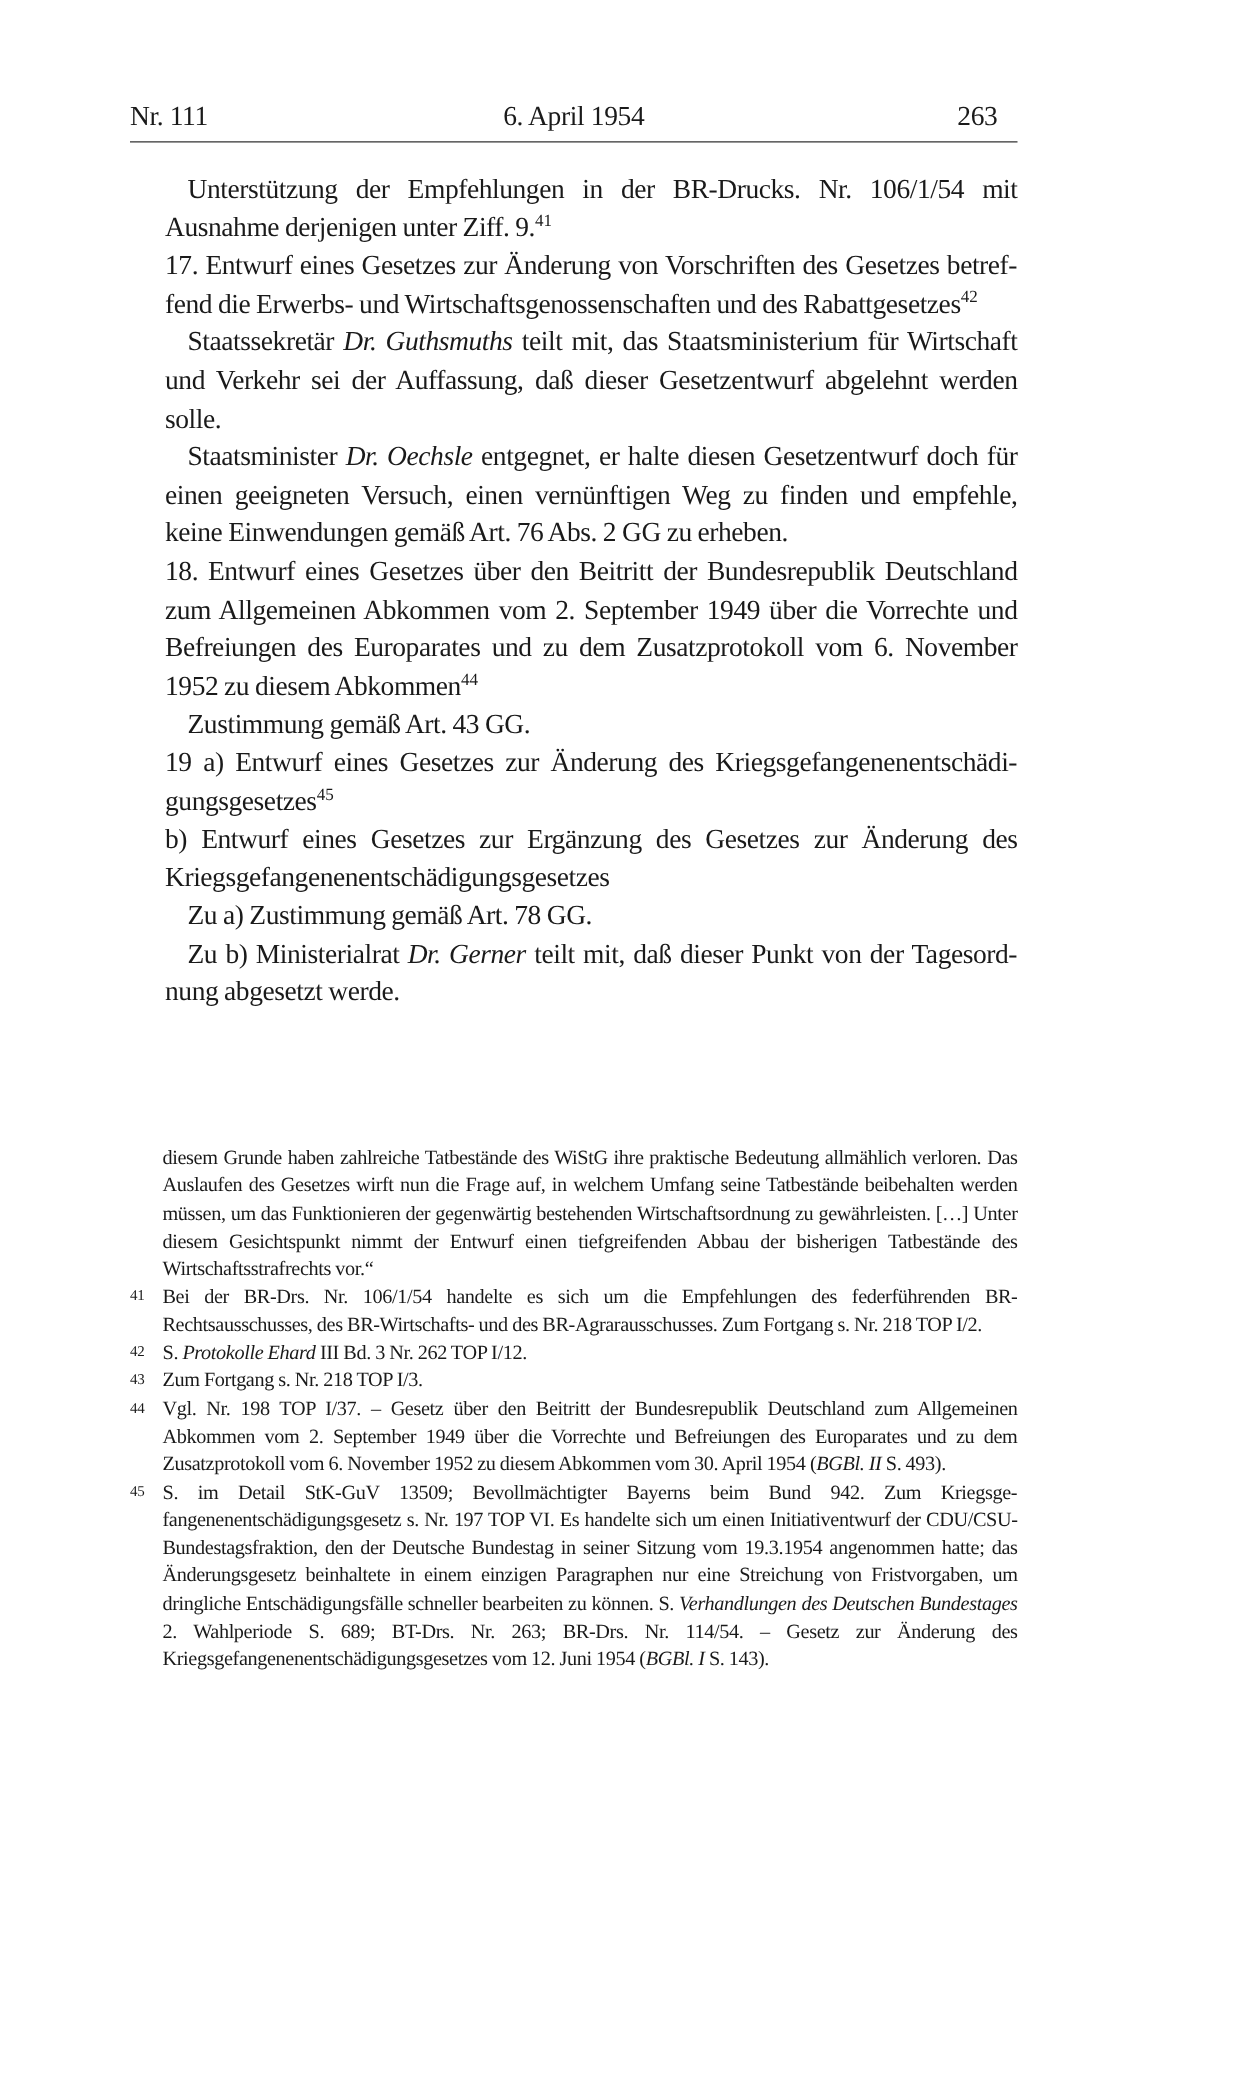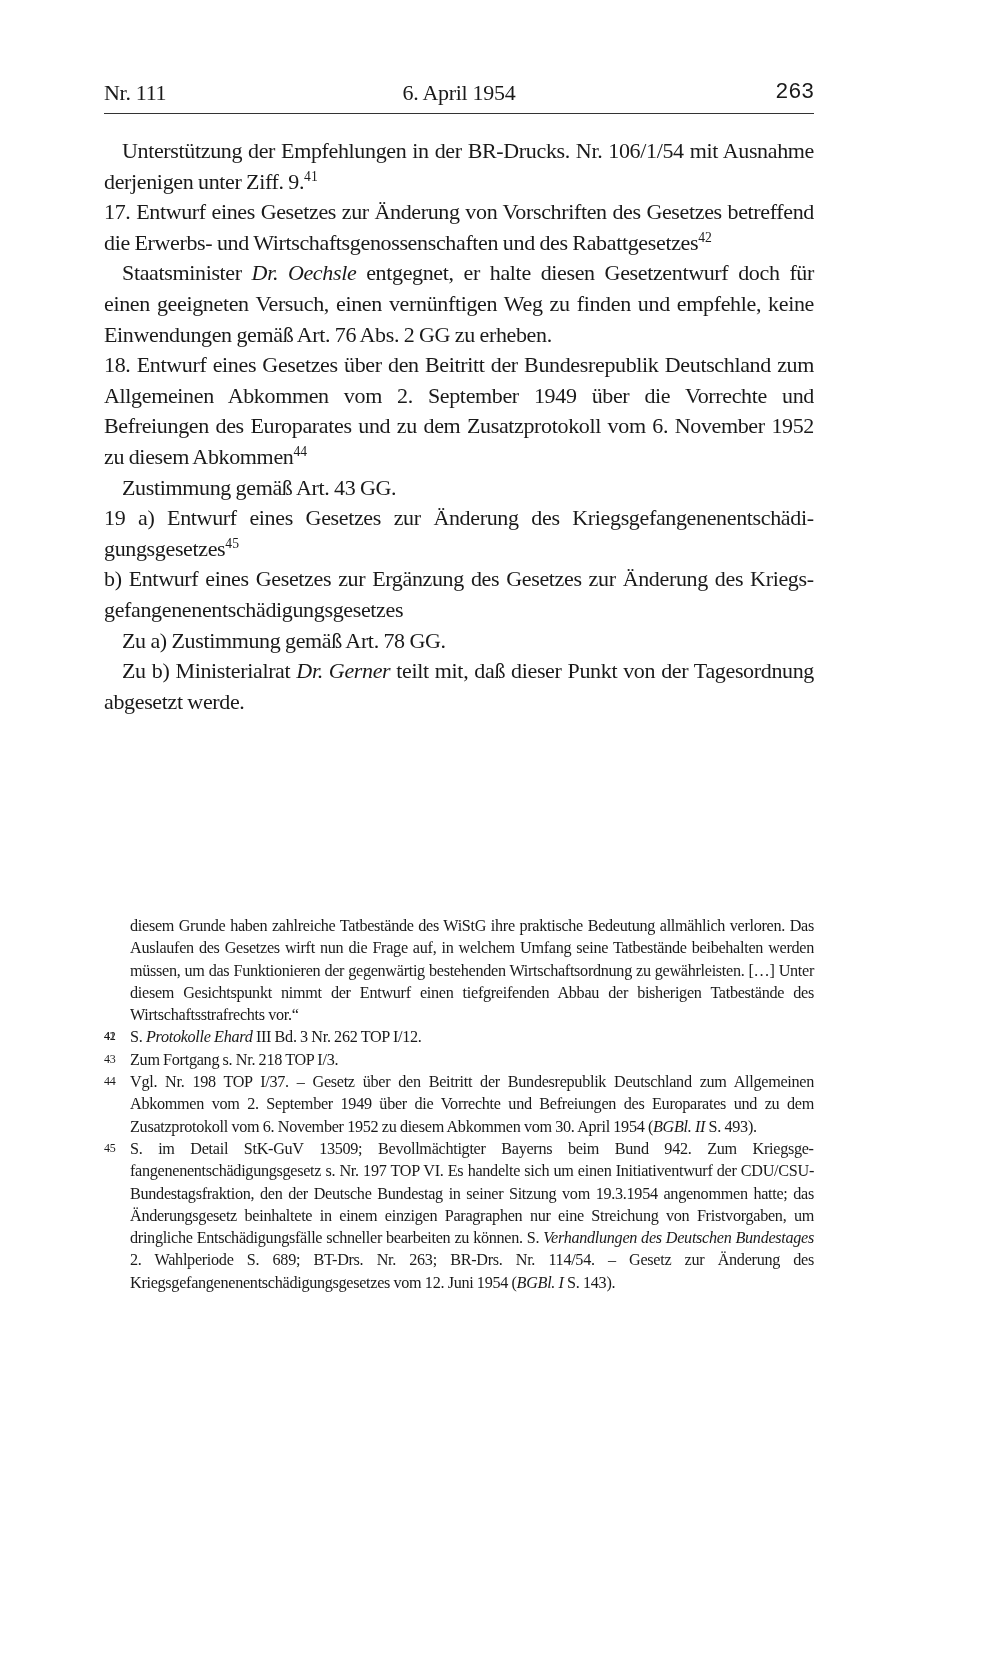--- a/index.html
+++ b/index.html
@@ -4,27 +4,27 @@
 <style>
   html, body { margin: 0; padding: 0; background: #ffffff; }
   body { width: 1000px; height: 1666px; position: relative; overflow: hidden;
          font-family: "Liberation Serif", "DejaVu Serif", serif; color: #1a1a1a; }
   .page { position: absolute; left: 104px; top: 0; width: 710px; }
   .running-head { position: absolute; top: 80px; left: 0; width: 710px; height: 34px;
          font-size: 22px; letter-spacing: -0.3px; }
   .running-head span { position: absolute; top: 0; }
   .rh-left { left: 0; }
   .rh-center { left: 0; width: 710px; text-align: center; }
-  .rh-right { right: 0; font-family: Liberation Mono, monospace; }
+  .rh-right { right: 16px; }
   .head-rule { position: absolute; top: 113px; left: 0; width: 710px; height: 1px; background: #333; }
   .body { position: absolute; top: 136px; left: 0; width: 710px; font-size: 22px;
           line-height: 30.6px; letter-spacing: -0.35px; word-spacing: -0.5px; }
   .body p { margin: 0; text-align: justify; hyphens: manual; }
   .body p.ind { text-indent: 18px; }
-  .body p.last-left { text-align-last: left; }
+  .body p.last-left { text-align-last: left; margin-left: 28px; }
   sup { font-size: 62%; line-height: 0; vertical-align: super; letter-spacing: 0; }
   em { font-style: italic; }
   .notes { position: absolute; top: 915px; left: 0; width: 710px; font-size: 16.2px;
            line-height: 22.3px; letter-spacing: -0.3px; word-spacing: -0.3px; }
   .notes p { margin: 0; text-align: justify; }
   .cont { padding-left: 26px; }
   .fn { position: relative; padding-left: 26px; }
   .fn-num { position: absolute; left: 0; top: -1px; font-size: 12px; }
 </style>
 </head>
@@ -35,34 +35,35 @@
   <div class="running-head">
     <span class="rh-left">Nr. 111</span>
     <span class="rh-center">6. April 1954</span>
     <span class="rh-right">263</span>
   </div>
   <div class="head-rule"></div>
 
   <div class="body">
     <p class="ind last-left"><span>Unterstützung der Empfehlungen in der BR-Drucks. Nr. 106/1/54 mit Ausnahme derjenigen unter Ziff. 9.</span><sup>41</sup></p>
     <p class="last-left"><span>17. Entwurf eines Gesetzes zur Änderung von Vorschriften des Gesetzes betref­fend die Erwerbs- und Wirtschaftsgenossenschaften und des Rabattgesetzes</span><sup>42</sup></p>
+    <p class="ind last-left"><span>Staatssekretär </span><em>Dr. Guthsmuths</em><span> teilt mit, das Staatsministerium für Wirtschaft und Verkehr sei der Auffassung, daß dieser Gesetzentwurf abgelehnt werden solle.</span></p>
     <p class="ind last-left"><span>Staatsminister </span><em>Dr. Oechsle</em><span> entgegnet, er halte diesen Gesetzentwurf doch für einen geeigneten Versuch, einen vernünftigen Weg zu finden und empfehle, keine Einwendungen gemäß Art. 76 Abs. 2 GG zu erheben.</span></p>
     <p class="last-left"><span>18. Entwurf eines Gesetzes über den Beitritt der Bundesrepublik Deutschland zum Allgemeinen Abkommen vom 2. September 1949 über die Vorrechte und Befreiungen des Europarates und zu dem Zusatzprotokoll vom 6. November 1952 zu diesem Abkommen</span><sup>44</sup></p>
     <p class="ind last-left">Zustimmung gemäß Art. 43 GG.</p>
     <p class="last-left"><span>19 a) Entwurf eines Gesetzes zur Änderung des Kriegsgefangenenentschädi­gungsgesetzes</span><sup>45</sup></p>
     <p class="last-left">b) Entwurf eines Gesetzes zur Ergänzung des Gesetzes zur Änderung des Kriegs­gefangenenentschädigungsgesetzes</p>
     <p class="ind last-left">Zu a) Zustimmung gemäß Art. 78 GG.</p>
     <p class="ind last-left"><span>Zu b) Ministerialrat </span><em>Dr. Gerner</em><span> teilt mit, daß dieser Punkt von der Tagesord­nung abgesetzt werde.</span></p>
   </div>
 
   <div class="notes">
     <p class="cont" style="text-align-last:left">diesem Grunde haben zahlreiche Tatbestände des WiStG ihre praktische Bedeutung allmäh­lich verloren. Das Auslaufen des Gesetzes wirft nun die Frage auf, in welchem Umfang seine Tatbestände beibehalten werden müssen, um das Funktionieren der gegenwärtig bestehenden Wirtschaftsordnung zu gewährleisten. […] Unter diesem Gesichtspunkt nimmt der Entwurf einen tiefgreifenden Abbau der bisherigen Tatbestände des Wirtschaftsstrafrechts vor.“</p>
 
     <p class="fn" style="text-align-last:left">
-      <span class="fn-num">41</span>
+      <span class="fn-num">41</span><span>Bei der BR-Drs. Nr. 106/1/54 handelte es sich um die Empfehlungen des federführenden BR-Rechtsausschusses, des BR-Wirtschafts- und des BR-Agrarausschusses. Zum Fortgang s. Nr. 218 TOP I/2.</span>
     </p>
     <p class="fn" style="text-align-last:left">
       <span class="fn-num">42</span><span>S. </span><em>Protokolle Ehard</em><span> III Bd. 3 Nr. 262 TOP I/12.</span>
     </p>
     <p class="fn" style="text-align-last:left">
       <span class="fn-num">43</span><span>Zum Fortgang s. Nr. 218 TOP I/3.</span>
     </p>
     <p class="fn" style="text-align-last:left">
       <span class="fn-num">44</span><span>Vgl. Nr. 198 TOP I/37. – Gesetz über den Beitritt der Bundesrepublik Deutschland zum Allgemeinen Abkommen vom 2. September 1949 über die Vorrechte und Befreiungen des Europarates und zu dem Zusatzprotokoll vom 6. November 1952 zu diesem Abkommen vom 30. April 1954 (</span><em>BGBl. II</em><span> S. 493).</span>
     </p>

